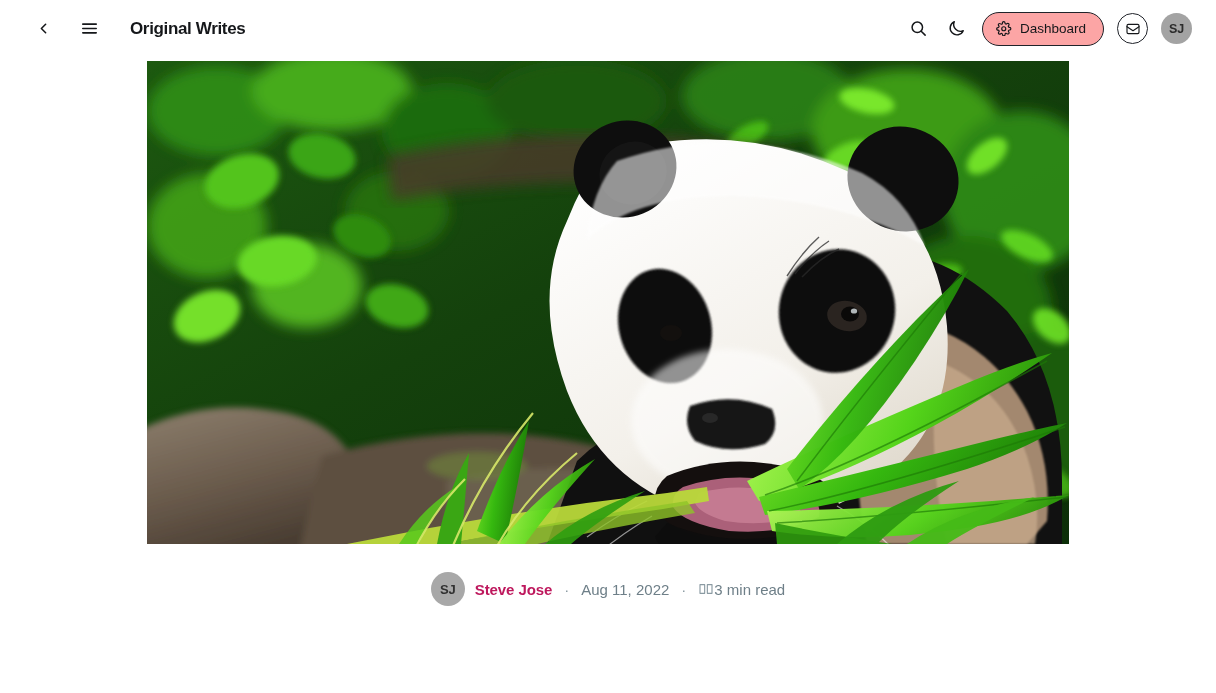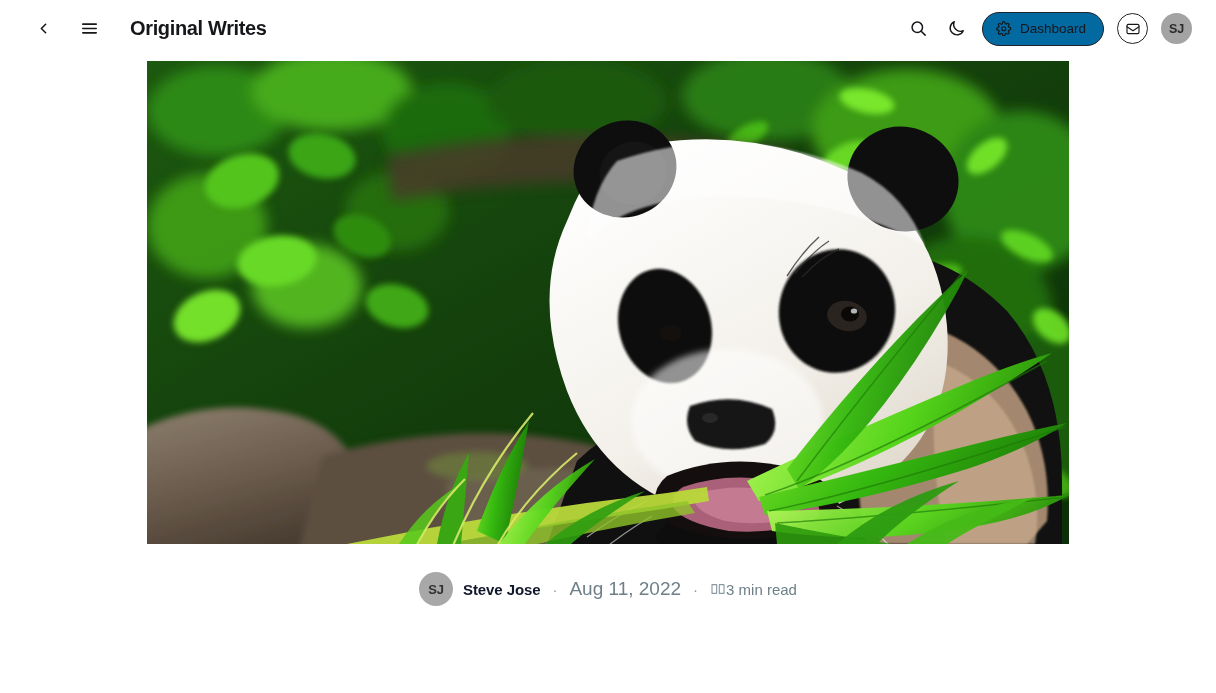--- a/index.html
+++ b/index.html
@@ -41,21 +41,21 @@
     justify-content: center;
     color: #15171a;
     padding: 3px;
     line-height: 0;
   }
 
   .back-chevron svg { display: block; }
   .hamburger svg { display: block; }
 
   .site-title {
-    font-size: 20px;
+    font-size: 17px;
     font-weight: 700;
     letter-spacing: -0.35px;
     color: #15171a;
     margin-left: 6px;
     white-space: nowrap;
   }
 
   .header-right {
     margin-left: auto;
     display: flex;
@@ -66,21 +66,21 @@
   .search-btn svg, .darkmode-btn svg { display: block; }
 
   .dashboard-btn {
     display: flex;
     align-items: center;
     gap: 8px;
     height: 34px;
     padding: 0 17px 0 13px;
     border: 1.3px solid #20232a;
     border-radius: 20px;
-    background: #0369a1;
+    background: #fca5a5;
     cursor: pointer;
     font-family: "Liberation Sans", sans-serif;
     font-size: 13.5px;
     font-weight: 400;
     color: #15171a;
     white-space: nowrap;
   }
   .dashboard-btn .gear { line-height: 0; display: flex; }
 
   .mail-btn {
@@ -159,30 +159,30 @@
     display: flex;
     align-items: center;
     justify-content: center;
     font-size: 13px;
     font-weight: 700;
     letter-spacing: -0.2px;
     user-select: none;
   }
 
   .author-name {
-    color: #0f172a;
+    color: #be185d;
     font-weight: 700;
     font-size: 15px;
     letter-spacing: -0.1px;
     cursor: pointer;
   }
 
   .sep { color: #8b9ba3; font-size: 15px; padding: 0 2px; }
 
-  .pub-date { color: #6e7f88; font-size: 19px; }
+  .pub-date { color: #6e7f88; font-size: 15px; }
 
   .readtime {
     display: flex;
     align-items: center;
     gap: 0;
     color: #6e7f88;
     font-size: 15px;
   }
   .readtime .book-icon { line-height: 0; display: flex; }
 </style>

